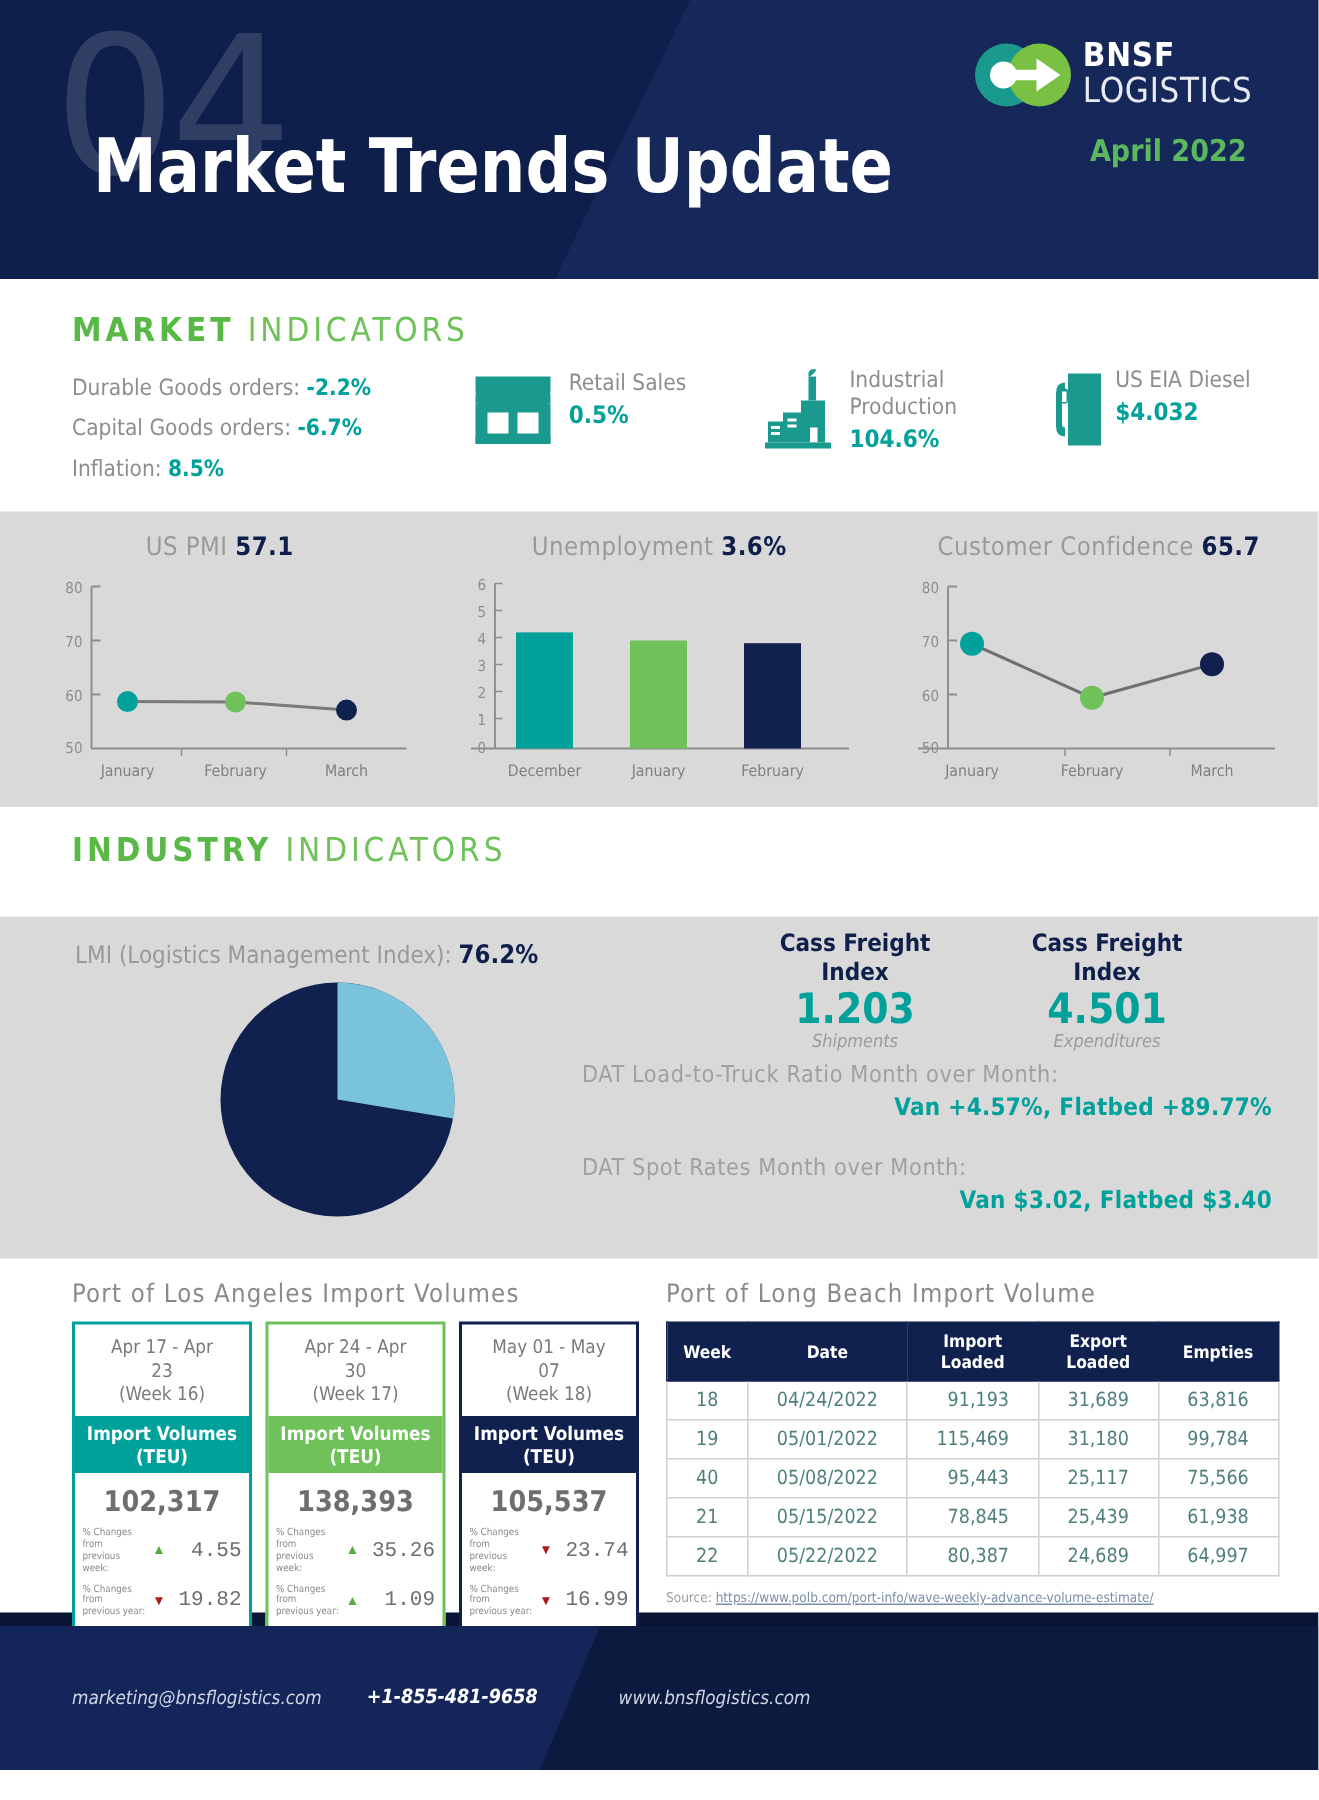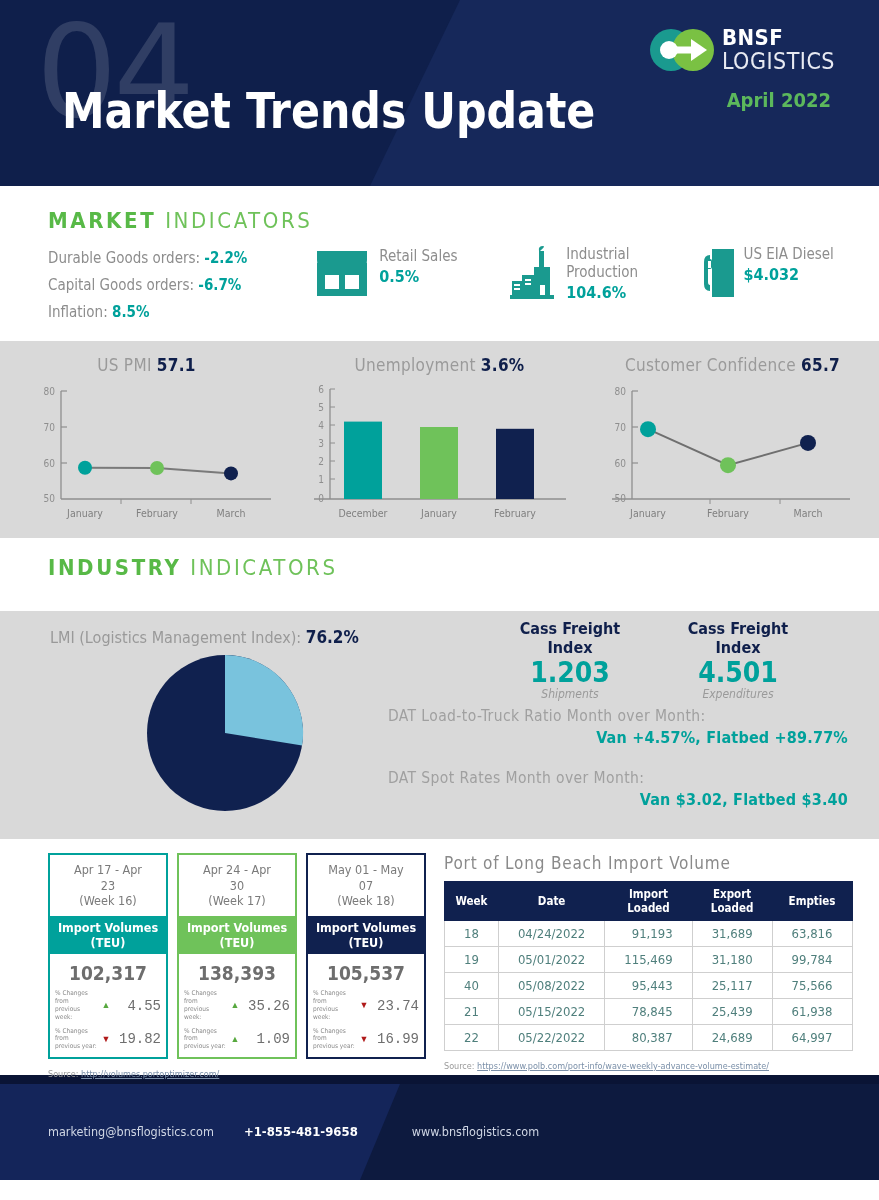--- a/index.html
+++ b/index.html
@@ -221,21 +221,21 @@
     padding: 5px 19px; text-align: right;
     font-family: "DejaVu Sans Condensed", "Liberation Sans Narrow", "Liberation Sans", sans-serif;
     font-size: 13px; color: #4f7f7c;
     border: 1px solid #cfcfcf;
   }
 
   
   .footer { position: relative; width: 879px; height: 96px; background: #0d1a3f; overflow: hidden; }
   .footer-row {
     position: absolute; left: 0; top: 40px; width: 751px;
-    display: flex; align-items: flex-start; z-index: 3; padding-left: 48px;
+    display: flex; align-items: flex-start; z-index: 3; padding-left: 48px; font-style: italic;
   }
   .f-email {
     font-family: "DejaVu Sans Condensed", "Liberation Sans Narrow", "Liberation Sans", sans-serif;
     font-size: 12.5px; color: #cfd6e4;
   }
   .f-phone {
     font-family: "DejaVu Sans Condensed", "Liberation Sans Narrow", "Liberation Sans", sans-serif;
     font-size: 13px; color: #ffffff; font-weight: 700; margin-left: 30px;
   }
   .f-web {
@@ -477,20 +477,21 @@
     <div class="dat-val">Van +4.57%, Flatbed +89.77%</div>
     <div class="dat-gap"></div>
     <div class="dat-lbl">DAT Spot Rates Month over Month:</div>
     <div class="dat-val">Van $3.02, Flatbed $3.40</div>
   </div>
 </div>
 
 <div class="ports">
 
   <div class="port-left">
+    <div class="port-title">Port of Los Angeles Import Volumes</div>
     <div class="cards">
 
       <div class="card c1">
         <div class="card-date">
           <span>Apr 17 - Apr 23</span><br>
           <span>(Week 16)</span>
         </div>
         <div class="card-bar">Import Volumes (TEU)</div>
         <div class="card-val">102,317</div>
         <div class="chg-row">

